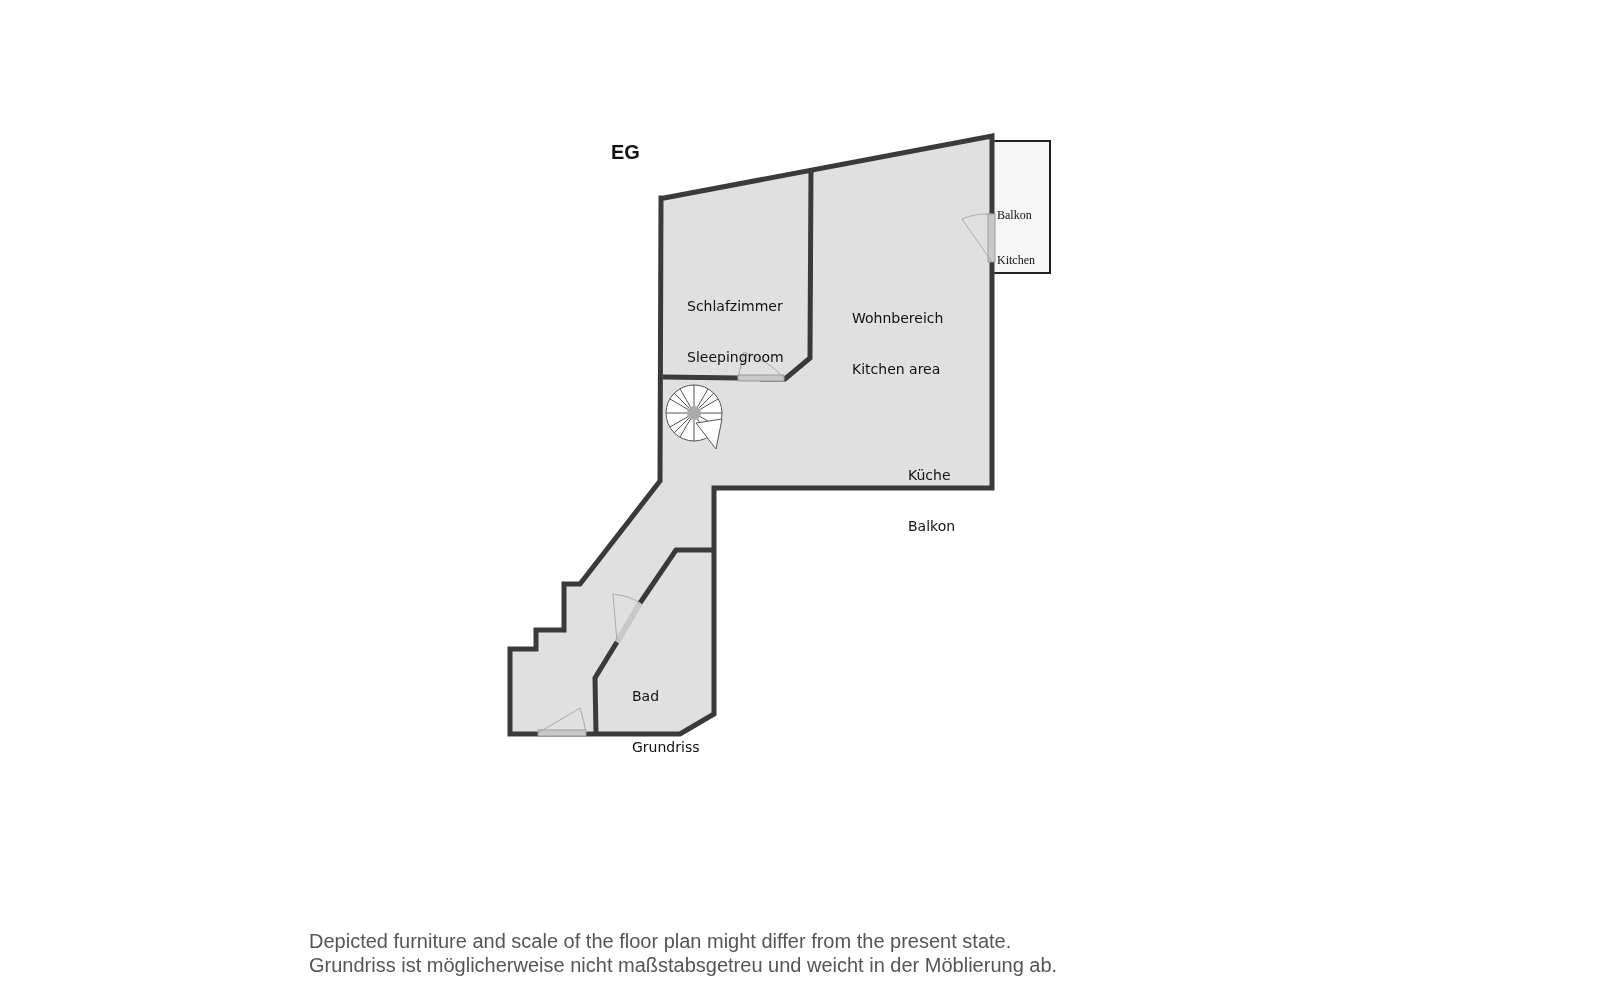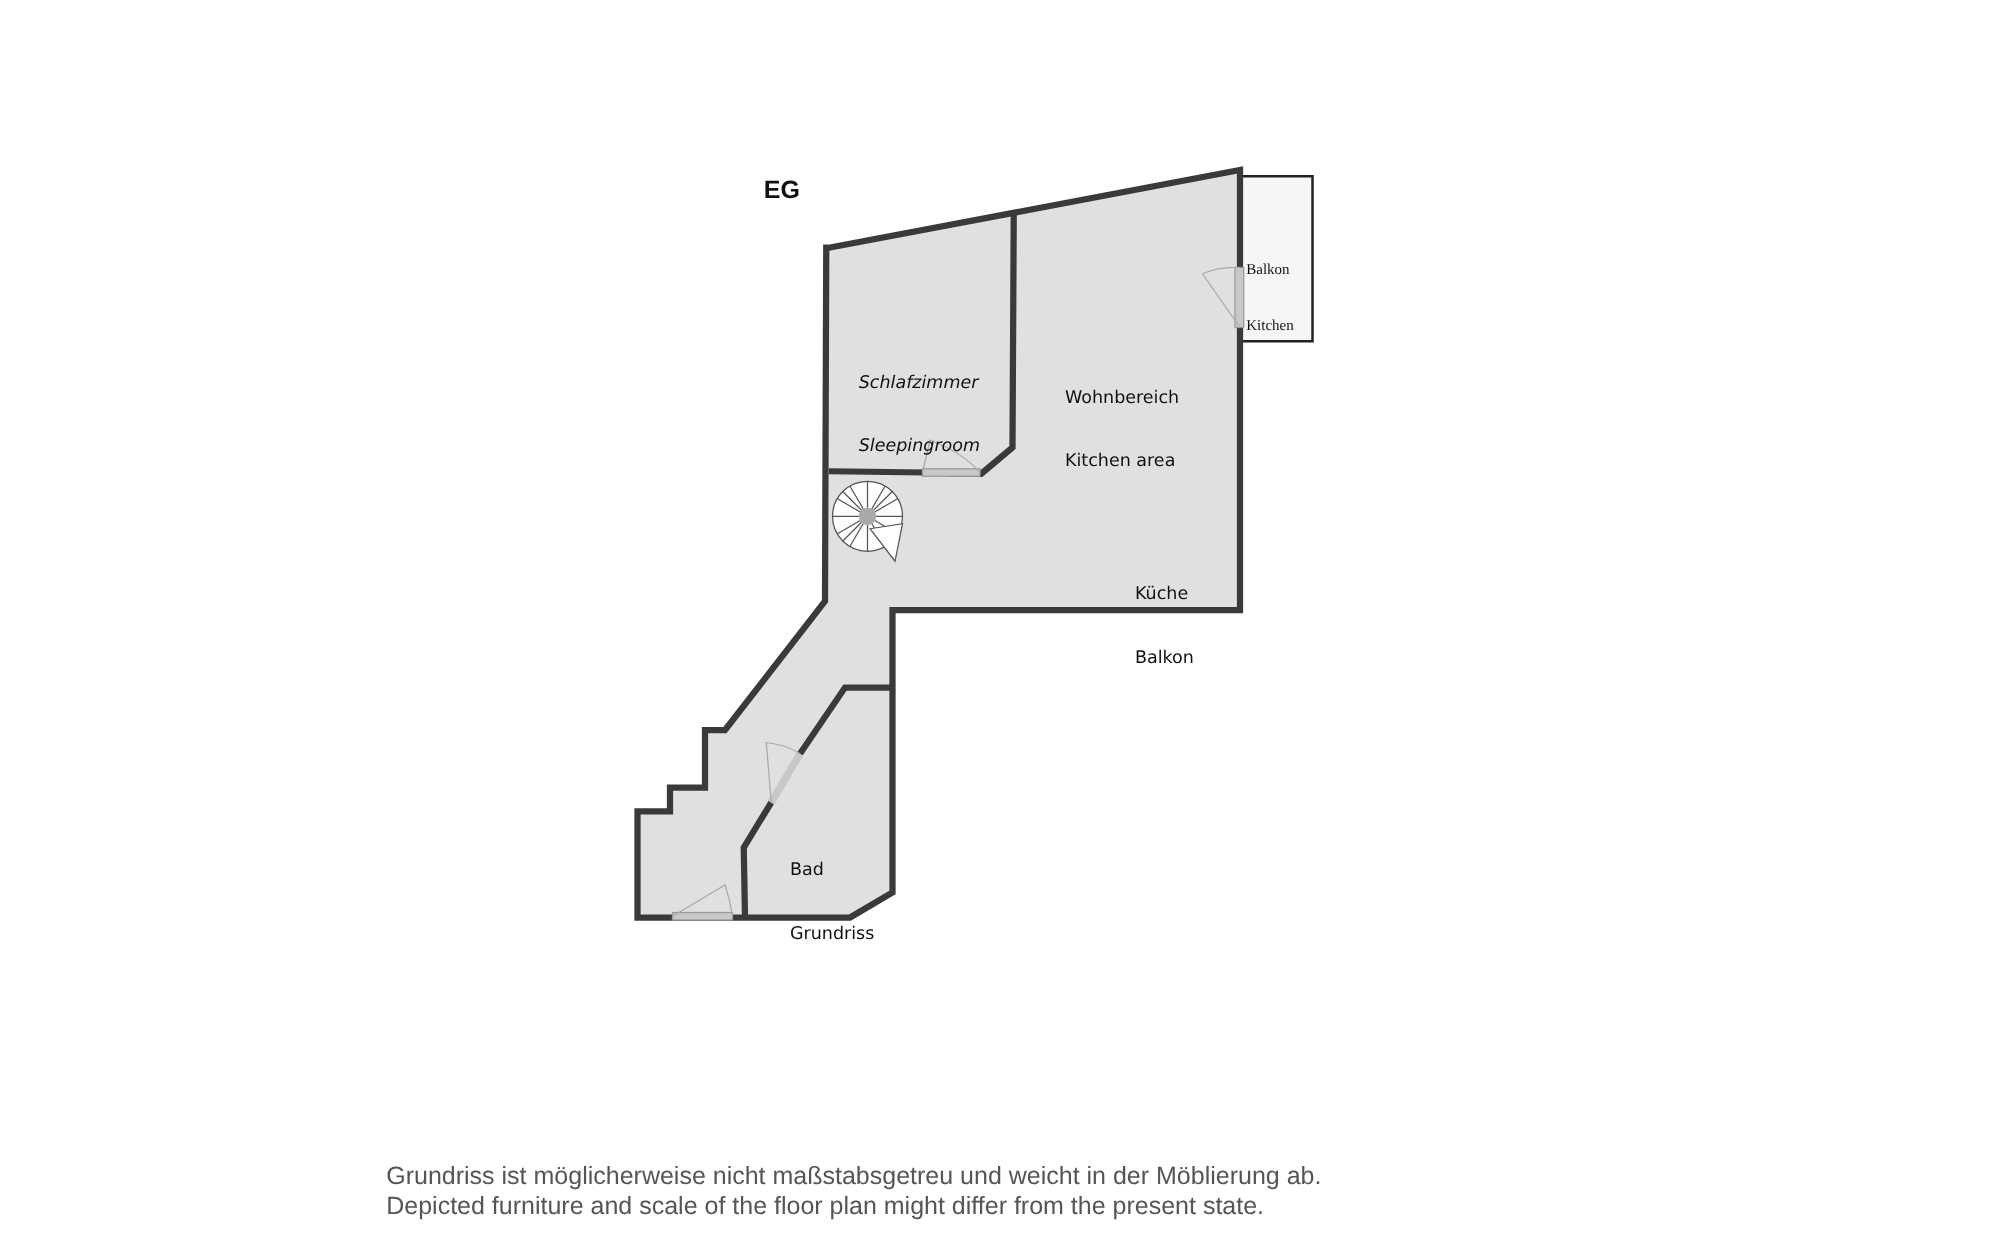--- a/index.html
+++ b/index.html
@@ -61,21 +61,21 @@
         <line x1="0" y1="0" x2="-20" y2="20"></line>
         <line x1="0" y1="0" x2="-20" y2="-20"></line>
     </g>
     <polygon points="2,10 28,6 22,36" fill="#fff" stroke="#555" stroke-width="1"></polygon>
     <circle r="7" fill="#aaa"></circle>
   </g>
 </svg>
 
 <div class="floor-label">EG</div>
 
-<div class="room-label" style="left:687px;top:264px;font-style:italic;">
+<div class="room-label" style="left:687px;top:264px;">
   <div>Schlafzimmer</div>
   <div>Sleepingroom</div>
 </div>
 <div class="room-label" style="left:852px;top:276px;">
   <div>Wohnbereich</div>
   <div>Kitchen area</div>
 </div>
 <div class="balcony-label" style="left:997px;top:178px;">
   <div>Balkon</div>
   <div>Kitchen</div>
@@ -83,15 +83,15 @@
 <div class="room-label" style="left:908px;top:433px;">
   <div>Küche</div>
   <div>Balkon</div>
 </div>
 <div class="room-label" style="left:632px;top:654px;">
   <div>Bad</div>
   <div>Grundriss</div>
 </div>
 
 <div class="disclaimer">
+  <div>Depicted furniture and scale of the floor plan might differ from the present state.</div>
   <div>Grundriss ist möglicherweise nicht maßstabsgetreu und weicht in der Möblierung ab.</div>
-  <div>Depicted furniture and scale of the floor plan might differ from the present state.</div>
 </div>
 
 </body></html>

